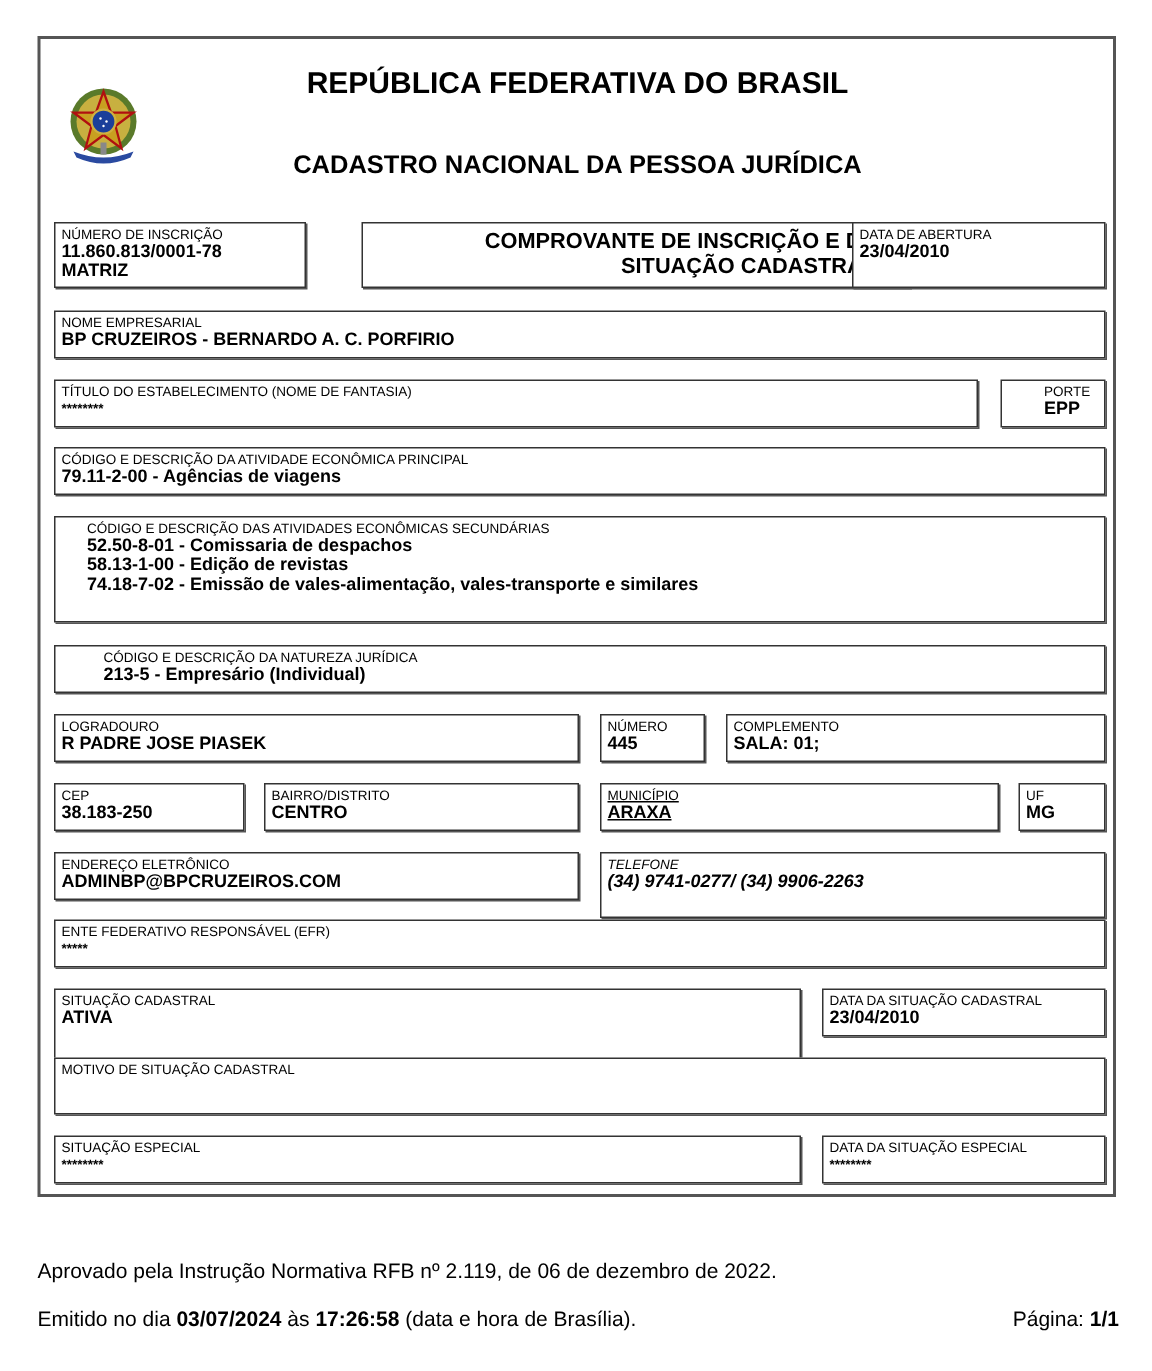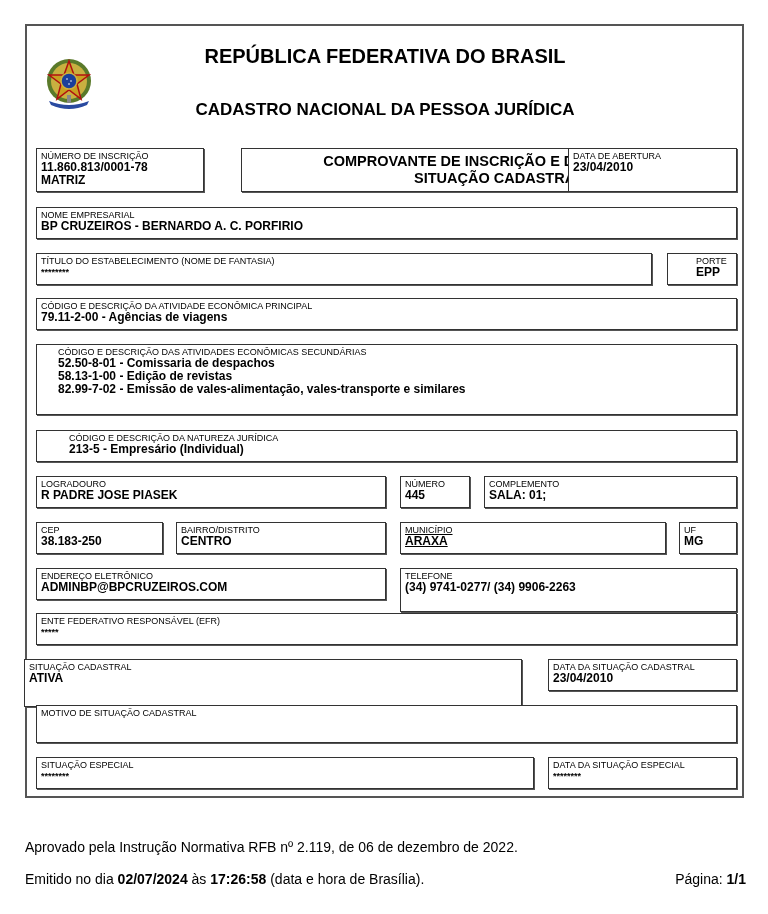--- a/index.html
+++ b/index.html
@@ -65,21 +65,21 @@
 
 <div class="box" style="left:36px;top:298px;width:701px;height:32px;">
   <div class="lbl">CÓDIGO E DESCRIÇÃO DA ATIVIDADE ECONÔMICA PRINCIPAL</div>
   <div class="val">79.11-2-00 - Agências de viagens</div>
 </div>
 
 <div class="box" style="left:36px;top:344px;width:701px;height:71px;padding-left:21px;">
   <div class="lbl">CÓDIGO E DESCRIÇÃO DAS ATIVIDADES ECONÔMICAS SECUNDÁRIAS</div>
   <div class="val">52.50-8-01 - Comissaria de despachos</div>
   <div class="val">58.13-1-00 - Edição de revistas</div>
-  <div class="val">82.99-7-02 - Emissão de vales-alimentação, vales-transporte e similares</div>
+  <div class="val">74.18-7-02 - Emissão de vales-alimentação, vales-transporte e similares</div>
 </div>
 
 <div class="box" style="left:36px;top:430px;width:701px;height:32px;padding-left:32px;">
   <div class="lbl">CÓDIGO E DESCRIÇÃO DA NATUREZA JURÍDICA</div>
   <div class="val">213-5 - Empresário (Individual)</div>
 </div>
 
 <div class="box" style="left:36px;top:476px;width:350px;height:32px;">
   <div class="lbl">LOGRADOURO</div>
   <div class="val">R PADRE JOSE PIASEK</div>
@@ -107,31 +107,31 @@
 </div>
 <div class="box" style="left:679px;top:522px;width:58px;height:32px;">
   <div class="lbl">UF</div>
   <div class="val">MG</div>
 </div>
 
 <div class="box" style="left:36px;top:568px;width:350px;height:32px;">
   <div class="lbl">ENDEREÇO ELETRÔNICO</div>
   <div class="val">ADMINBP@BPCRUZEIROS.COM</div>
 </div>
-<div class="box" style="left:400px;top:568px;width:337px;height:44px;">
+<div class="box" style="left:400px;top:568px;width:337px;height:44px;font-style:italic;">
   <div class="lbl">TELEFONE</div>
   <div class="val">(34) 9741-0277/ (34) 9906-2263</div>
 </div>
 
 <div class="box" style="left:36px;top:613px;width:701px;height:32px;">
   <div class="lbl">ENTE FEDERATIVO RESPONSÁVEL (EFR)</div>
   <div class="val sm">*****</div>
 </div>
 
-<div class="box" style="left:24px;top:659px;width:498px;height:48px;">
+<div class="box" style="left:36px;top:659px;width:498px;height:48px;">
   <div class="lbl">SITUAÇÃO CADASTRAL</div>
   <div class="val">ATIVA</div>
 </div>
 <div class="box" style="left:548px;top:659px;width:189px;height:32px;">
   <div class="lbl">DATA DA SITUAÇÃO CADASTRAL</div>
   <div class="val">23/04/2010</div>
 </div>
 
 <div class="box" style="left:36px;top:705px;width:701px;height:38px;">
   <div class="lbl">MOTIVO DE SITUAÇÃO CADASTRAL</div>
@@ -143,21 +143,21 @@
   <div class="val sm">********</div>
 </div>
 <div class="box" style="left:548px;top:757px;width:189px;height:32px;">
   <div class="lbl">DATA DA SITUAÇÃO ESPECIAL</div>
   <div class="val sm">********</div>
 </div>
 
 <div class="footer1">Aprovado pela Instrução Normativa RFB nº 2.119, de 06 de dezembro de 2022.</div>
 <div class="footer2">
   <span>Emitido no dia</span>
-  <b>02/07/2024</b>
+  <b>03/07/2024</b>
   <span>às</span>
   <b>17:26:58</b>
   <span>(data e hora de Brasília).</span>
 </div>
 <div class="footer3">
   <span>Página:</span>
   <b>1/1</b>
 </div>
 
 </body></html>

